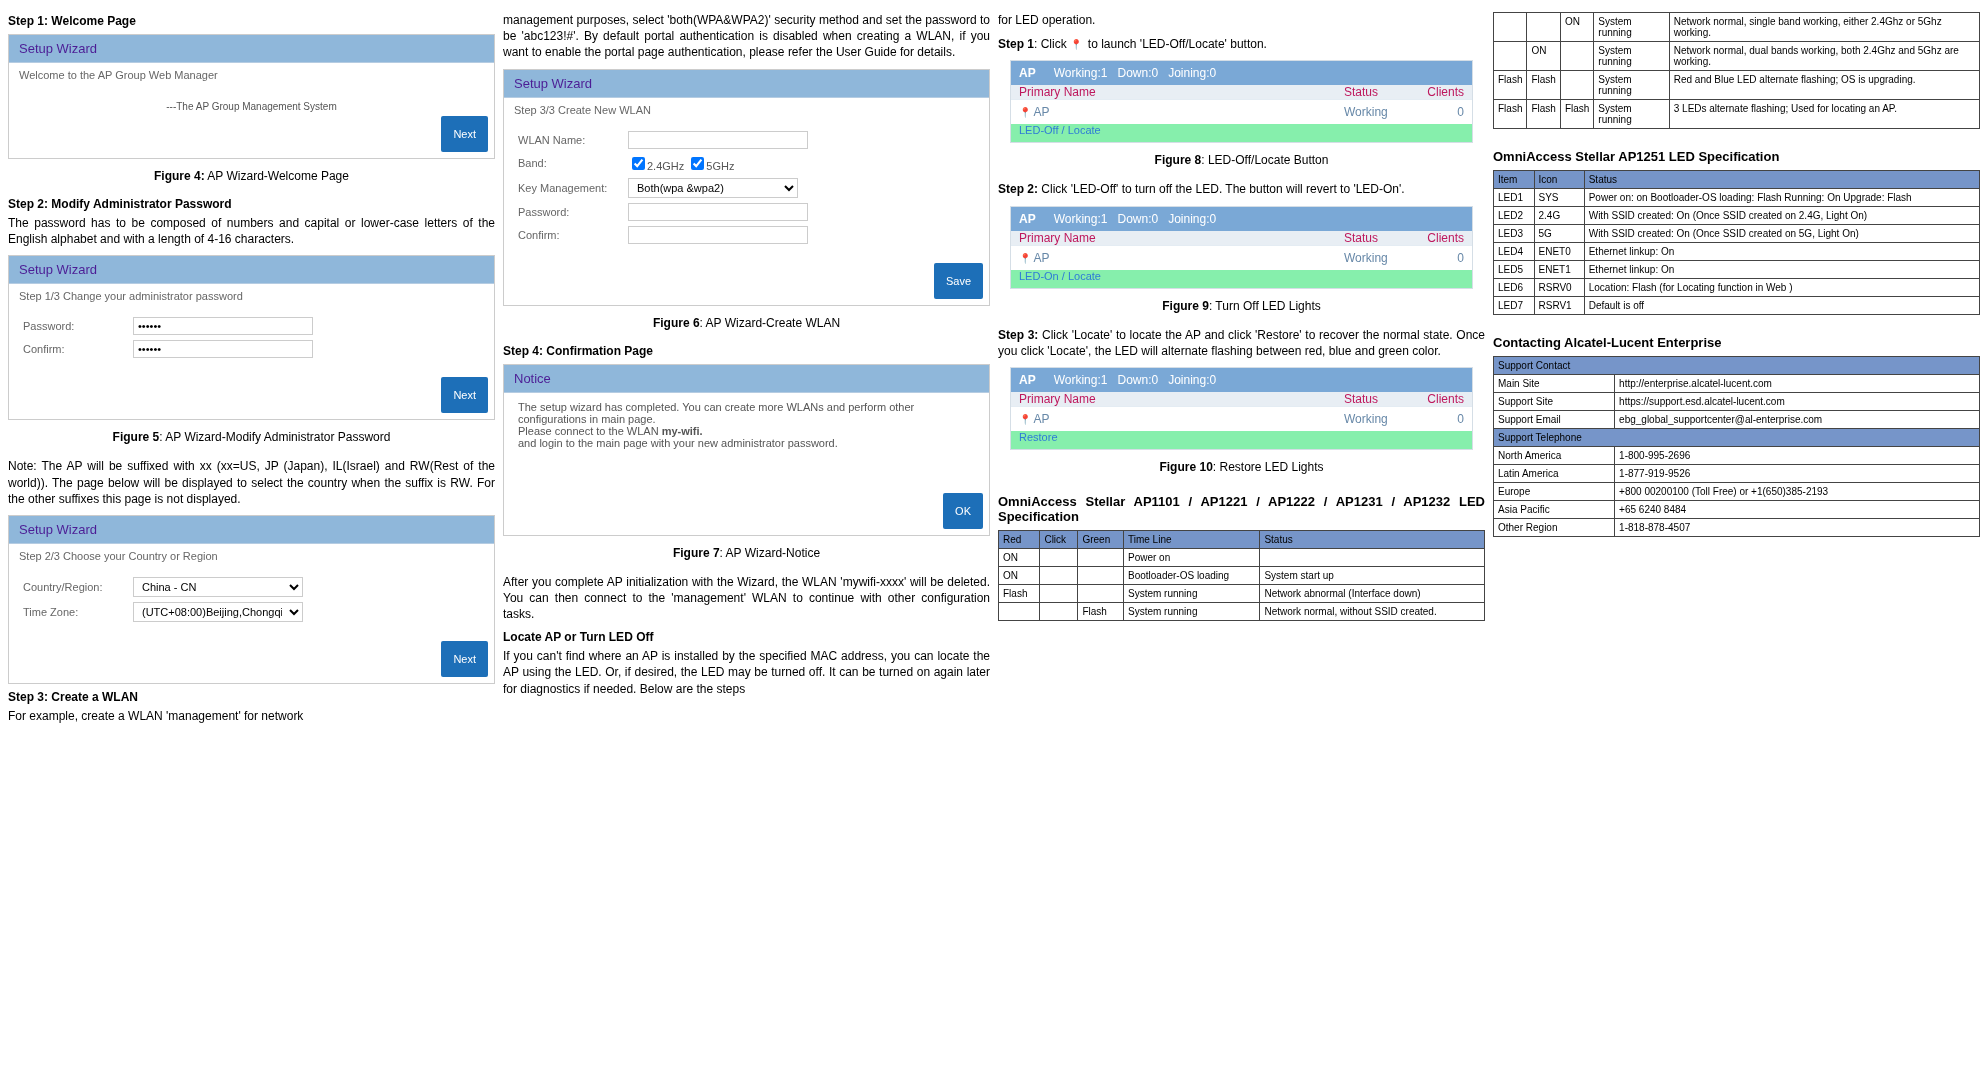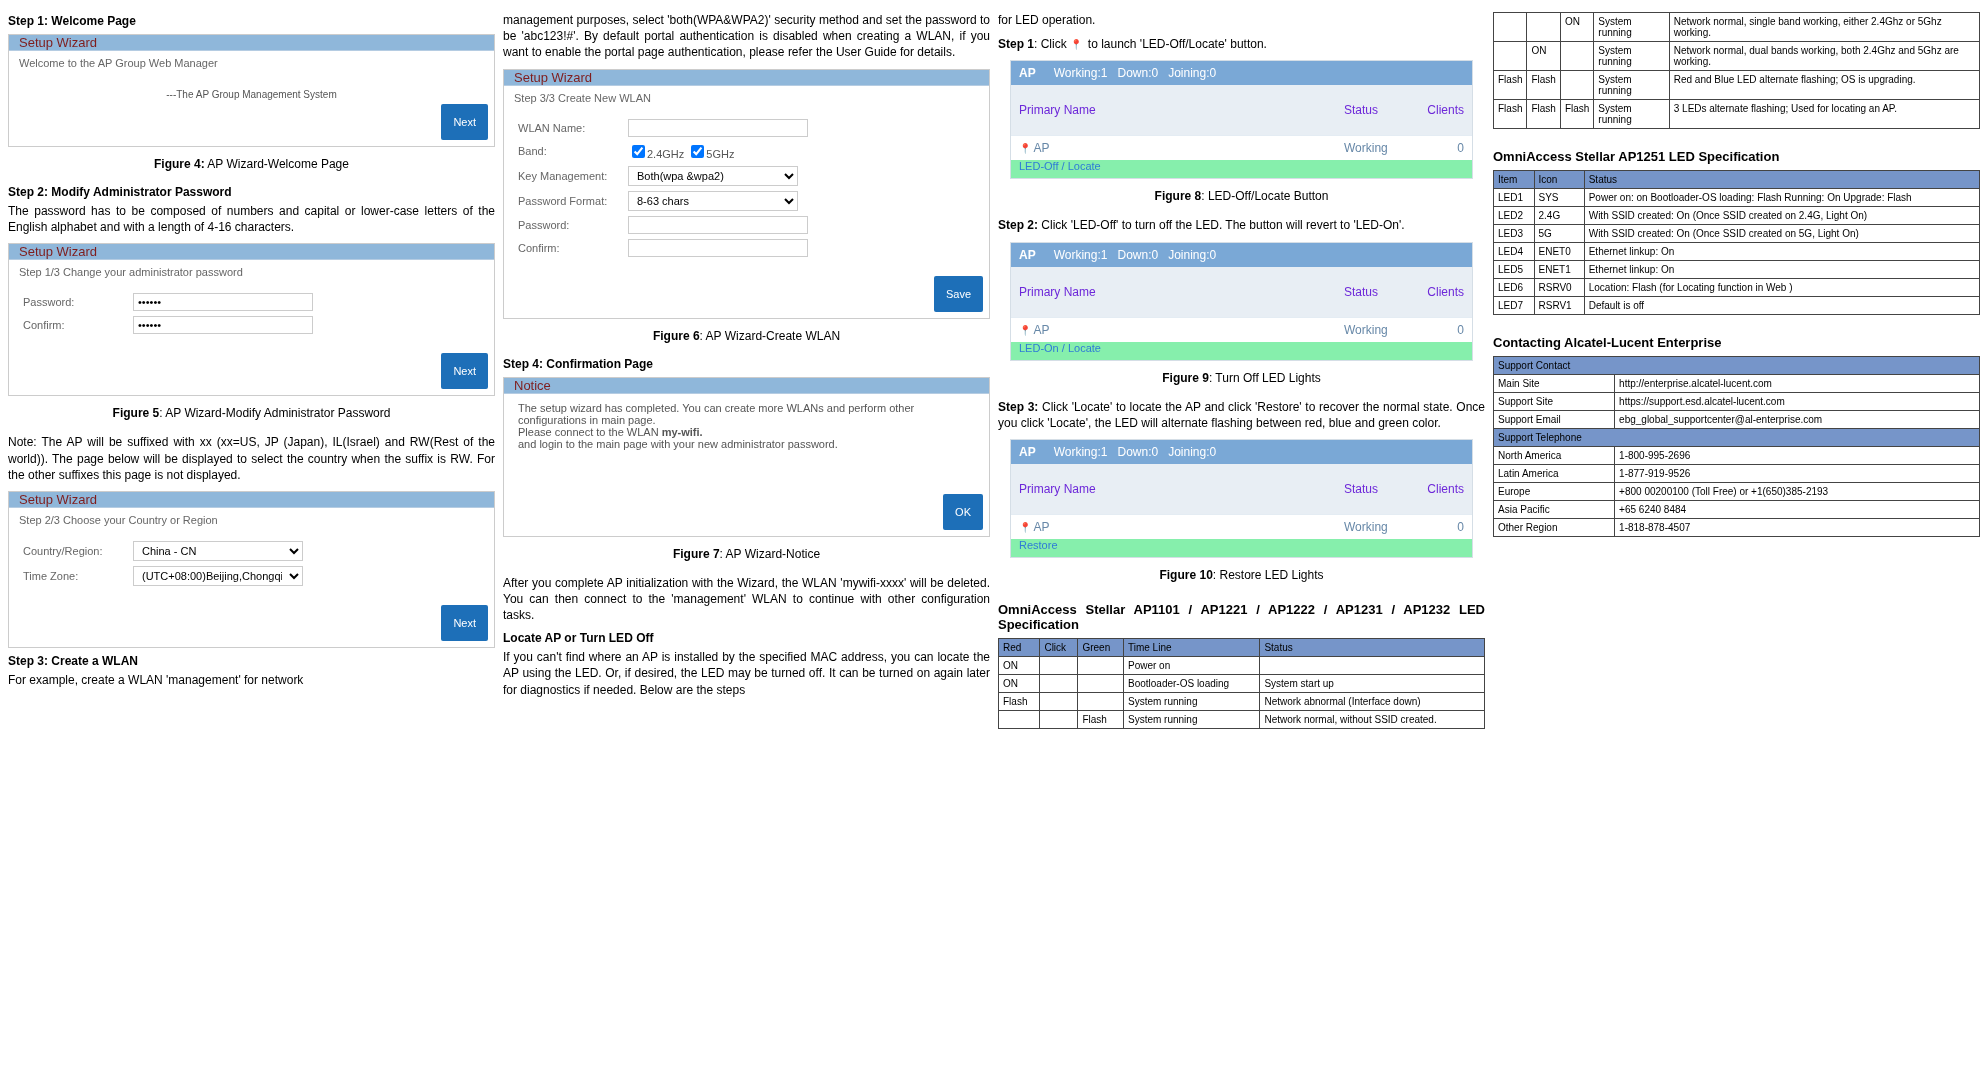--- a/index.html
+++ b/index.html
@@ -3,32 +3,32 @@
 <meta charset="utf-8">
 <style>
   body { font-family: "Segoe UI", Verdana, sans-serif; font-size: 12px; margin: 0; padding: 8px; color: #000; background:#fff;}
   .page { display:flex; gap:8px; }
   .col { flex:1; min-width:0; }
   .step-title { font-weight:bold; margin:6px 0 4px; }
   .body-text { text-align:justify; margin:4px 0 8px; line-height:1.35;}
   .caption { text-align:center; margin:10px 0 14px; }
   .caption b { font-weight:bold; }
   .panel { border:1px solid #ccc; margin:6px 0; background:#fff;}
-  .panel-hdr { background:#8fb7da; color:#7f1d1d; font-size:13px; padding:0 10px; border-bottom:1px solid #b5cce2;}
+  .panel-hdr { background:#8fb7da; color:#4c1d95; font-size:13px; padding:6px 10px; border-bottom:1px solid #b5cce2;}
   .panel-sub { color:#666; font-size:11px; padding:6px 10px 2px;}
   .panel-body { padding:8px 14px 10px; font-size:11px; color:#555;}
   .frow { display:flex; align-items:center; margin:5px 0;}
   .frow label { width:110px; color:#666; font-size:11px;}
   .frow input[type=text], .frow input[type=password], .frow select { flex:1; max-width:170px; border:1px solid #ccc; font-size:11px; padding:2px 4px; background:#fff;}
   .btn { background:#1d6fb8; color:#fff; border:none; font-size:11px; padding:12px 12px; border-radius:2px;}
   .btn-row-right { text-align:right; padding:4px 6px 6px;}
   .ap-box { border:1px solid #d5dee6; margin:6px 12px 4px; font-size:12px;}
   .ap-top { background:#7aa8d6; color:#fff; padding:5px 8px; display:flex; gap:10px;}
   .ap-top .lbl { font-weight:bold; margin-right:8px;}
-  .ap-hdr2 { background:#e8eef4; color:#6d28d9; padding:18px 8px; display:flex;}
+  .ap-hdr2 { background:#e8eef4; color:#be185d; padding:0 8px; display:flex;}
   .ap-row { background:#fff; color:#6788a8; padding:5px 8px; display:flex; border-top:1px solid #e4ecf3;}
   .ap-row2 { background:#86efac; color:#2f7cd6; padding:0 8px 6px; font-size:11px;}
   .pn { flex:1;} .st{width:70px;} .cl{width:50px; text-align:right;}
   .pin { color:#5aa0e6; font-size:10px; margin-right:2px;}
   table.spec { border-collapse:collapse; width:100%; font-size:10px; margin:4px 0 10px;}
   table.spec th, table.spec td { border:1px solid #444; padding:3px 4px; text-align:left; vertical-align:top;}
   table.spec th { background:#7695c9; font-weight:normal;}
   .sect-title { font-weight:bold; font-size:13px; margin:20px 0 6px;}
   .contact th { background:#7695c9; text-align:left; font-weight:bold;}
   .chk { margin-right:2px;}
@@ -108,24 +108,20 @@
       <div class="frow">
             <label>Band:</label>
         <span><input type="checkbox" class="chk" checked="" style=""><span>2.4GHz</span>
         <input type="checkbox" class="chk" checked="" style=""><span>5GHz</span></span>
       </div>
       <div class="frow">
             <label>Key Management:</label>
             <select><option>Both(wpa &amp;wpa2)</option></select>
           </div>
       <div class="frow">
-            <label>Password Format:</label>
-            <select><option>8-63 chars</option></select>
-          </div>
-      <div class="frow">
             <label>Password:</label>
             <input type="text" style="">
           </div>
       <div class="frow">
             <label>Confirm:</label>
             <input type="text" style="">
           </div>
     </div>
     <div class="btn-row-right"><button class="btn">Save</button></div>
   </div>

